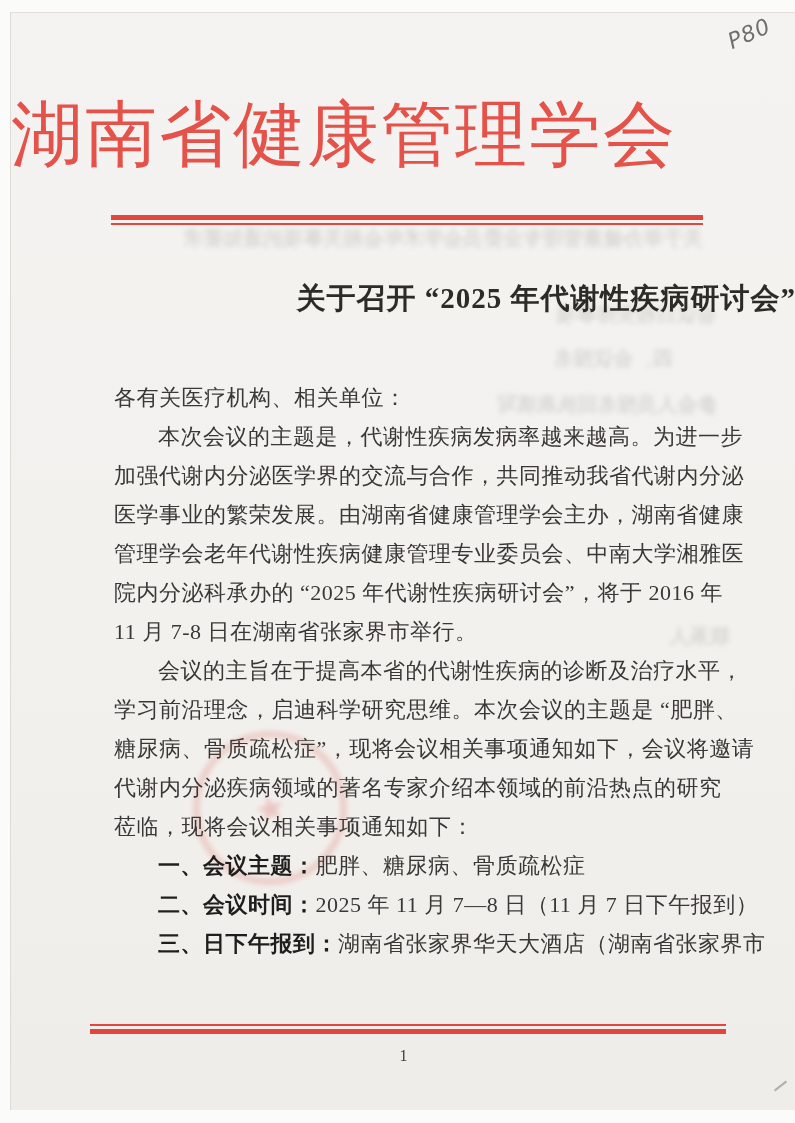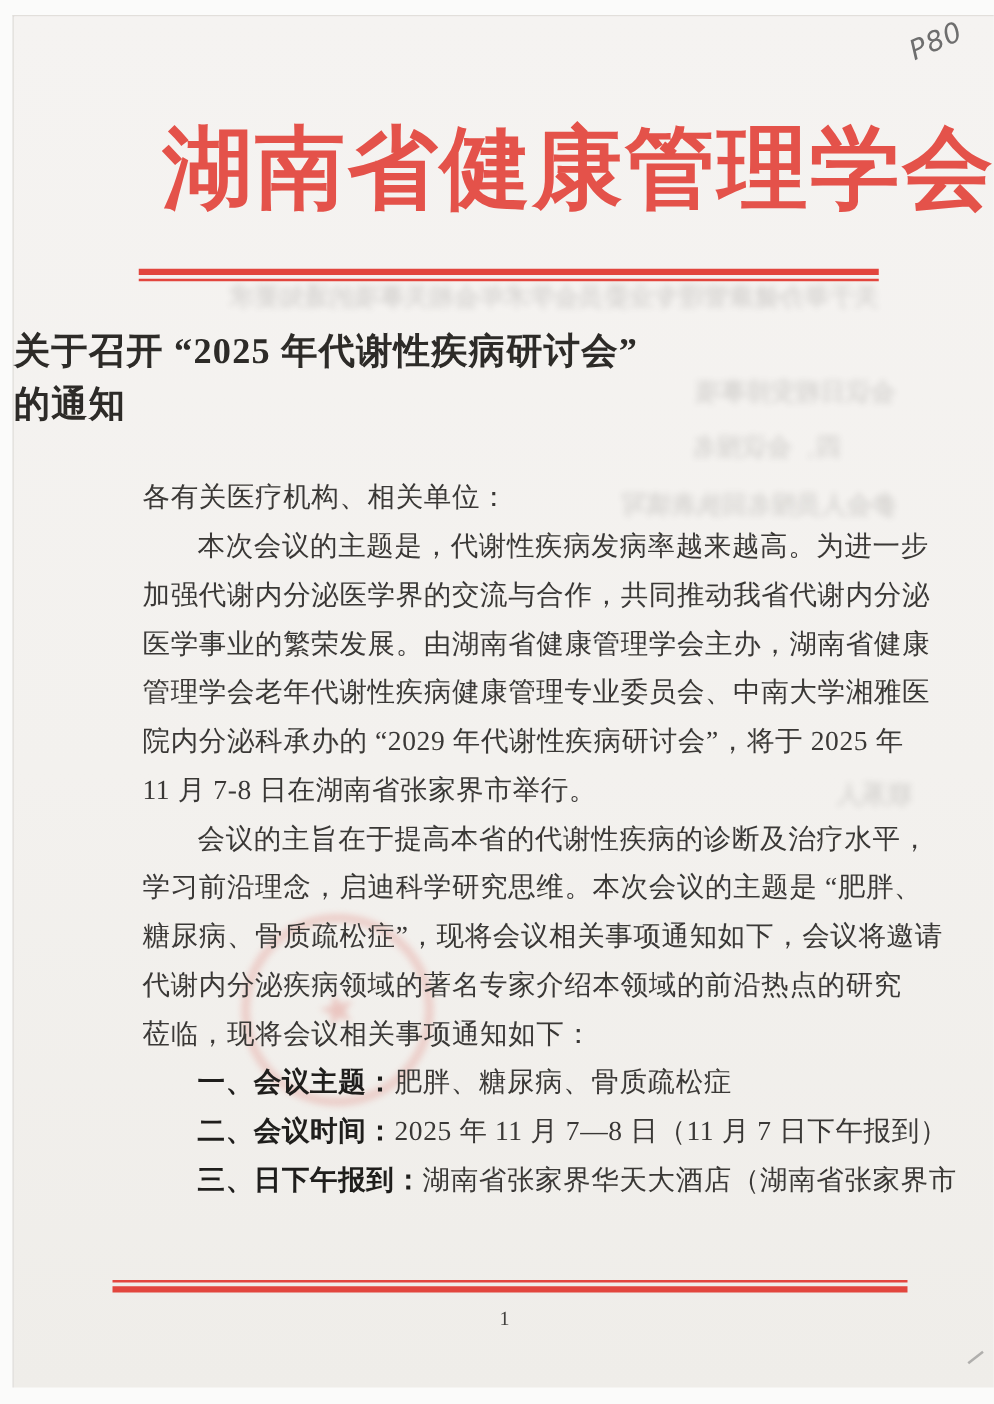--- a/index.html
+++ b/index.html
@@ -14,36 +14,36 @@
     border-left:1px solid #dedbd7;border-top:1px solid #e2dfdb;
   }
   .handwriting{
     position:absolute;left:716px;top:8px;
     transform:rotate(-24deg);
     font-family:"DejaVu Sans",sans-serif;font-style:italic;
     font-size:22px;color:#6e6e6e;letter-spacing:1px;
   }
   .masthead{
     position:absolute;top:74px;left:0;width:100%;
-    text-align:right;
-    font-size:72px;line-height:96px;font-weight:700;
+    text-align:left;
+    font-size:72px;line-height:96px;font-weight:400;
     color:#e4524a;letter-spacing:2px;
     font-family:"Liberation Serif","DejaVu Serif",serif;
   }
   .rule-head{
     position:absolute;top:202px;left:100px;width:592px;height:3px;
     border-top:5px solid #e2463e;border-bottom:2px solid #e2463e;
   }
   .rule-foot{
     position:absolute;top:1011px;left:79px;width:636px;height:3px;
     border-top:2px solid #e2463e;border-bottom:5px solid #e2463e;
   }
   .doc-title{
-    position:absolute;top:247px;left:0;width:100%;
-    text-align:left;font-size:29px;line-height:43px;
+    position:absolute;top:264px;left:0;width:100%;
+    text-align:right;font-size:29px;line-height:43px;
     font-weight:700;color:#2d2b28;letter-spacing:1px;
   }
   .body-text{
     position:absolute;top:365px;left:103px;width:610px;
     font-size:22px;color:#3a3836;letter-spacing:.5px;
   }
   .line{height:39px;line-height:39px;white-space:nowrap;}
   .line.ind{text-indent:44px;}
   .lbl{
     font-weight:700;color:#1f1e1c;
@@ -100,30 +100,29 @@
   <div class="stamp">
     <span class="star">★</span>
   </div>
 
   <div class="masthead">湖南省健康管理学会</div>
 
   <div class="rule-head"></div>
 
   <div class="doc-title">
     <div>关于召开 “2025 年代谢性疾病研讨会”</div>
-    <div>的通知</div>
   </div>
 
   <div class="body-text">
       <div class="line"><span>各有关医疗机构、相关单位：</span></div>
       <div class="line ind"><span>本次会议的主题是，代谢性疾病发病率越来越高。为进一步</span></div>
       <div class="line"><span>加强代谢内分泌医学界的交流与合作，共同推动我省代谢内分泌</span></div>
       <div class="line"><span>医学事业的繁荣发展。由湖南省健康管理学会主办，湖南省健康</span></div>
       <div class="line"><span>管理学会老年代谢性疾病健康管理专业委员会、中南大学湘雅医</span></div>
-      <div class="line"><span>院内分泌科承办的 “2029 年代谢性疾病研讨会”，将于 2025 年</span></div>
+      <div class="line"><span>院内分泌科承办的 “2025 年代谢性疾病研讨会”，将于 2016 年</span></div>
       <div class="line"><span>11 月 7-8 日在湖南省张家界市举行。</span></div>
       <div class="line ind"><span>会议的主旨在于提高本省的代谢性疾病的诊断及治疗水平，</span></div>
       <div class="line"><span>学习前沿理念，启迪科学研究思维。本次会议的主题是 “肥胖、</span></div>
       <div class="line"><span>糖尿病、骨质疏松症”，现将会议相关事项通知如下，会议将邀请</span></div>
       <div class="line"><span>代谢内分泌疾病领域的著名专家介绍本领域的前沿热点的研究</span></div>
       <div class="line"><span>莅临，现将会议相关事项通知如下：</span></div>
       <div class="line ind"><span class="lbl">一、会议主题：</span><span>肥胖、糖尿病、骨质疏松症</span></div>
       <div class="line ind"><span class="lbl">二、会议时间：</span><span>2025 年 11 月 7—8 日（11 月 7 日下午报到）</span></div>
       <div class="line ind"><span class="lbl">三、日下午报到：</span><span>湖南省张家界华天大酒店（湖南省张家界市</span></div>
     </div>

